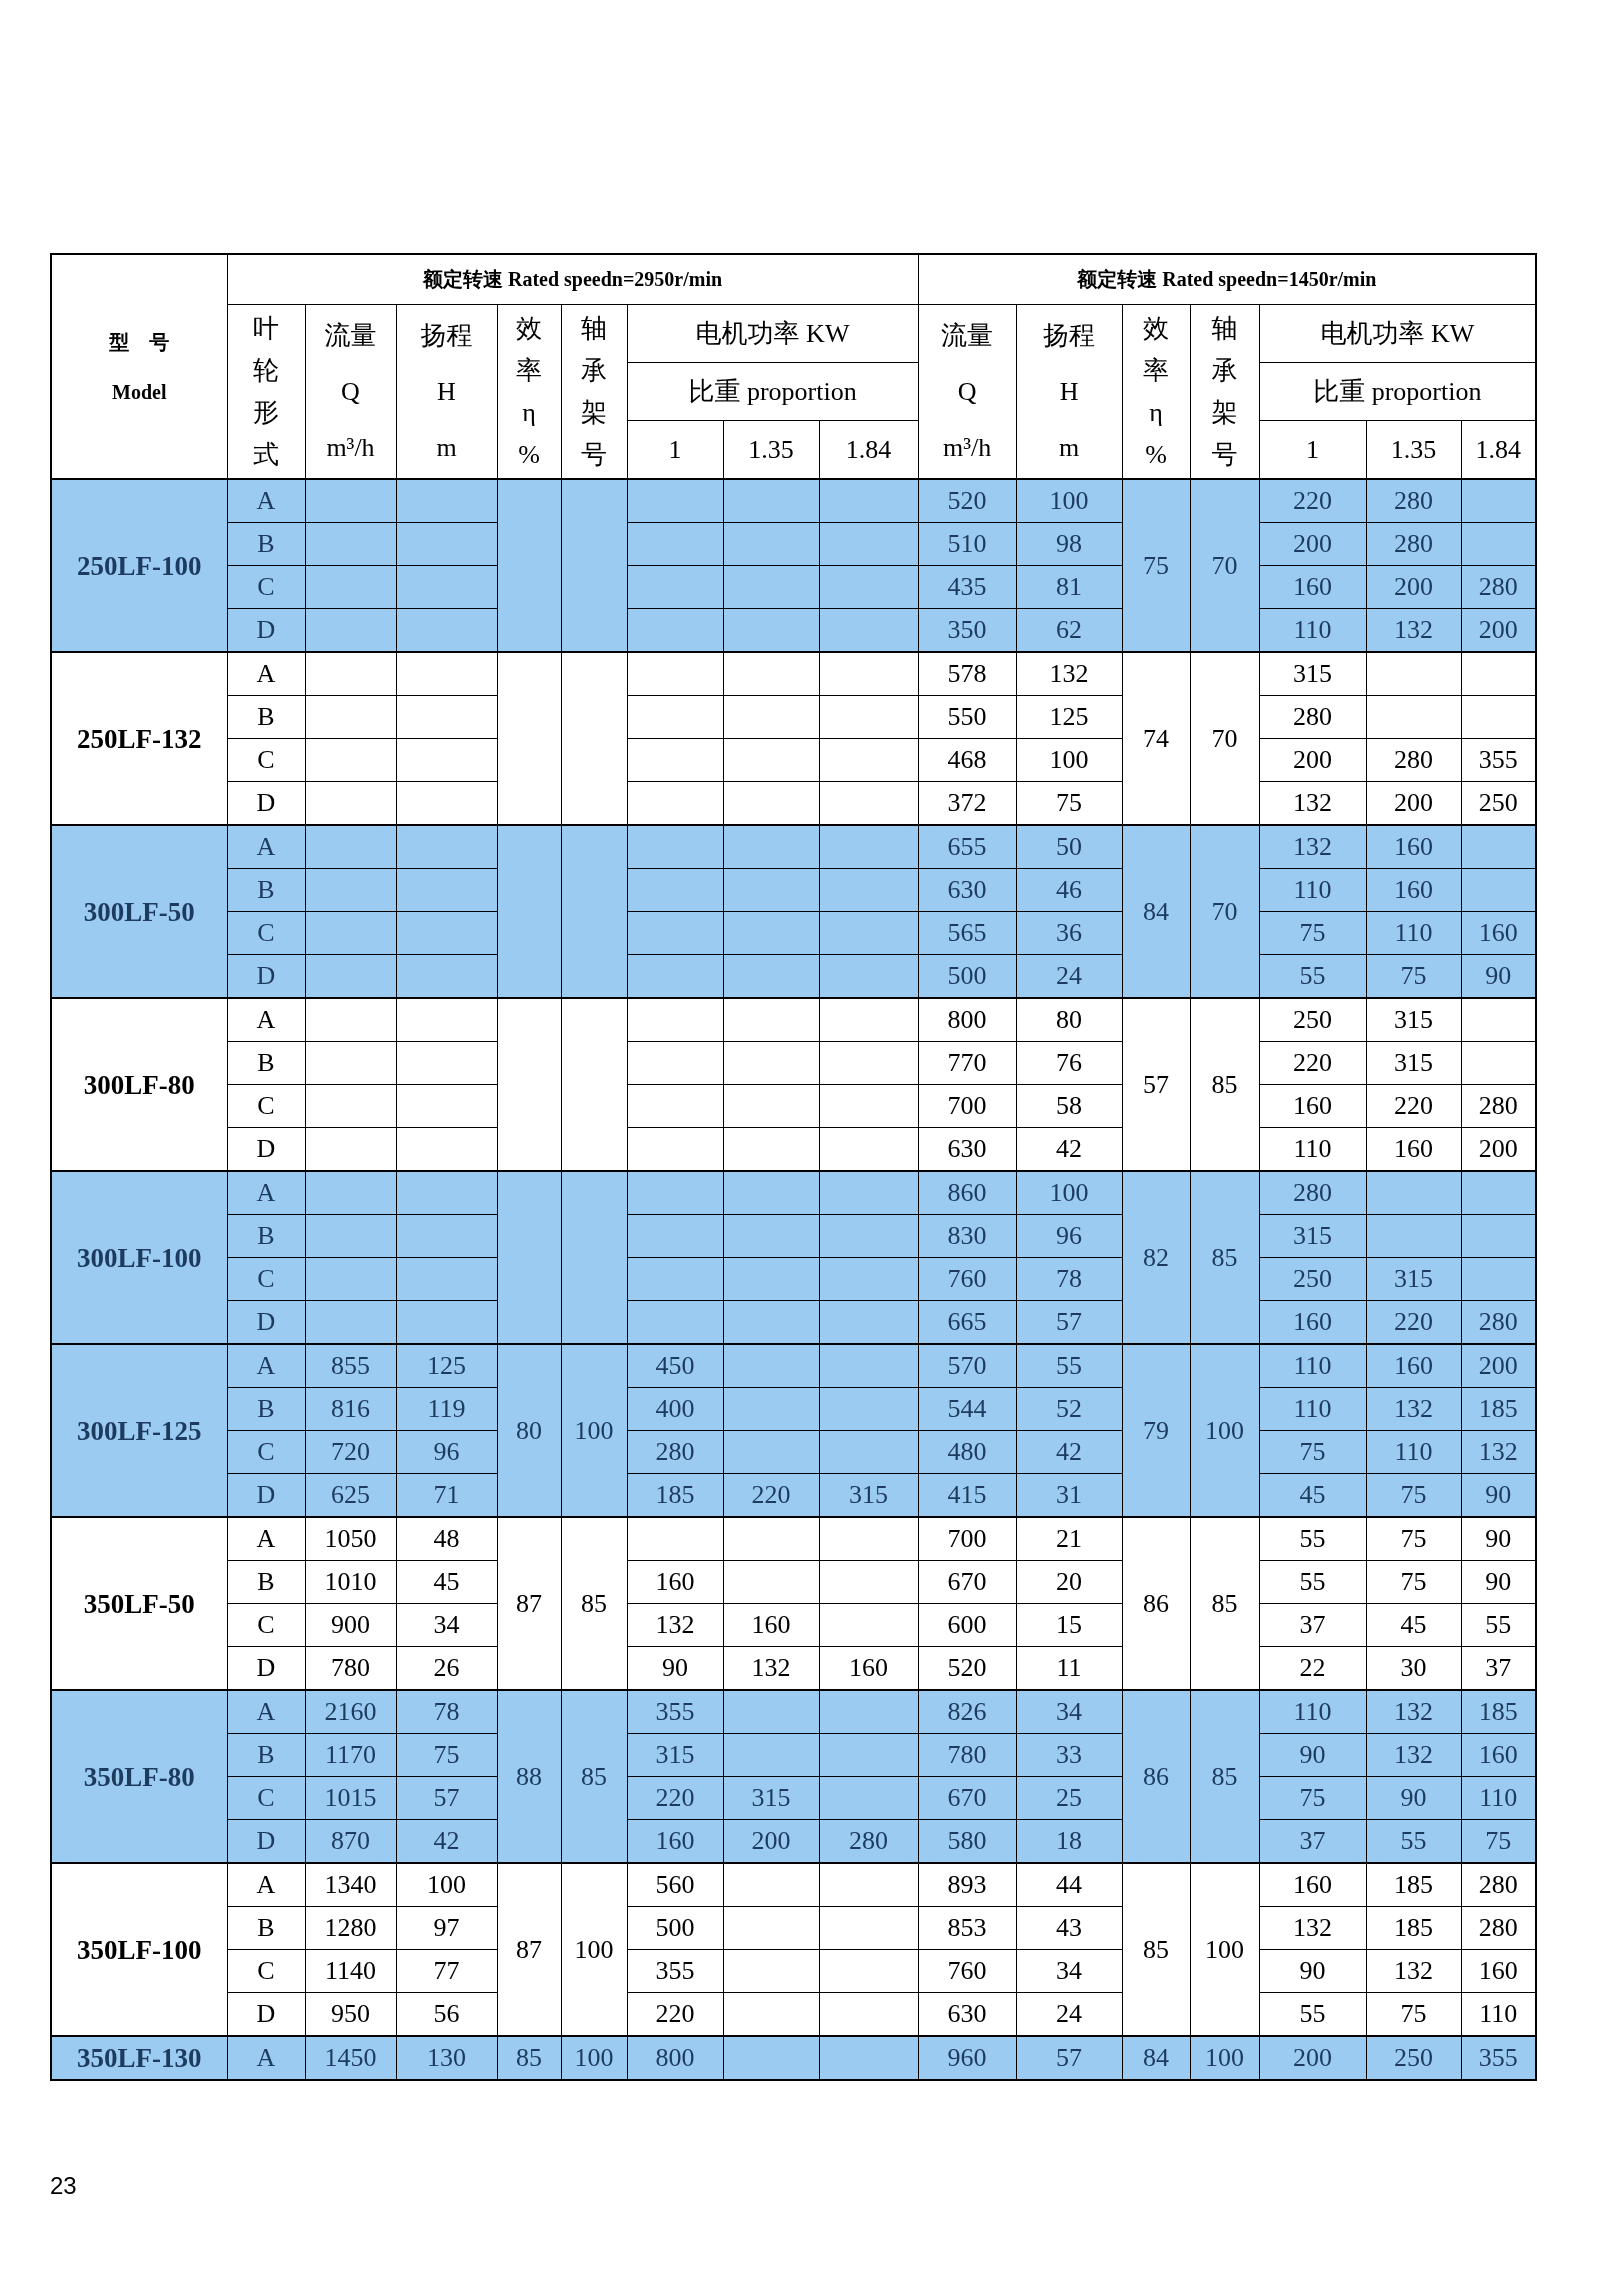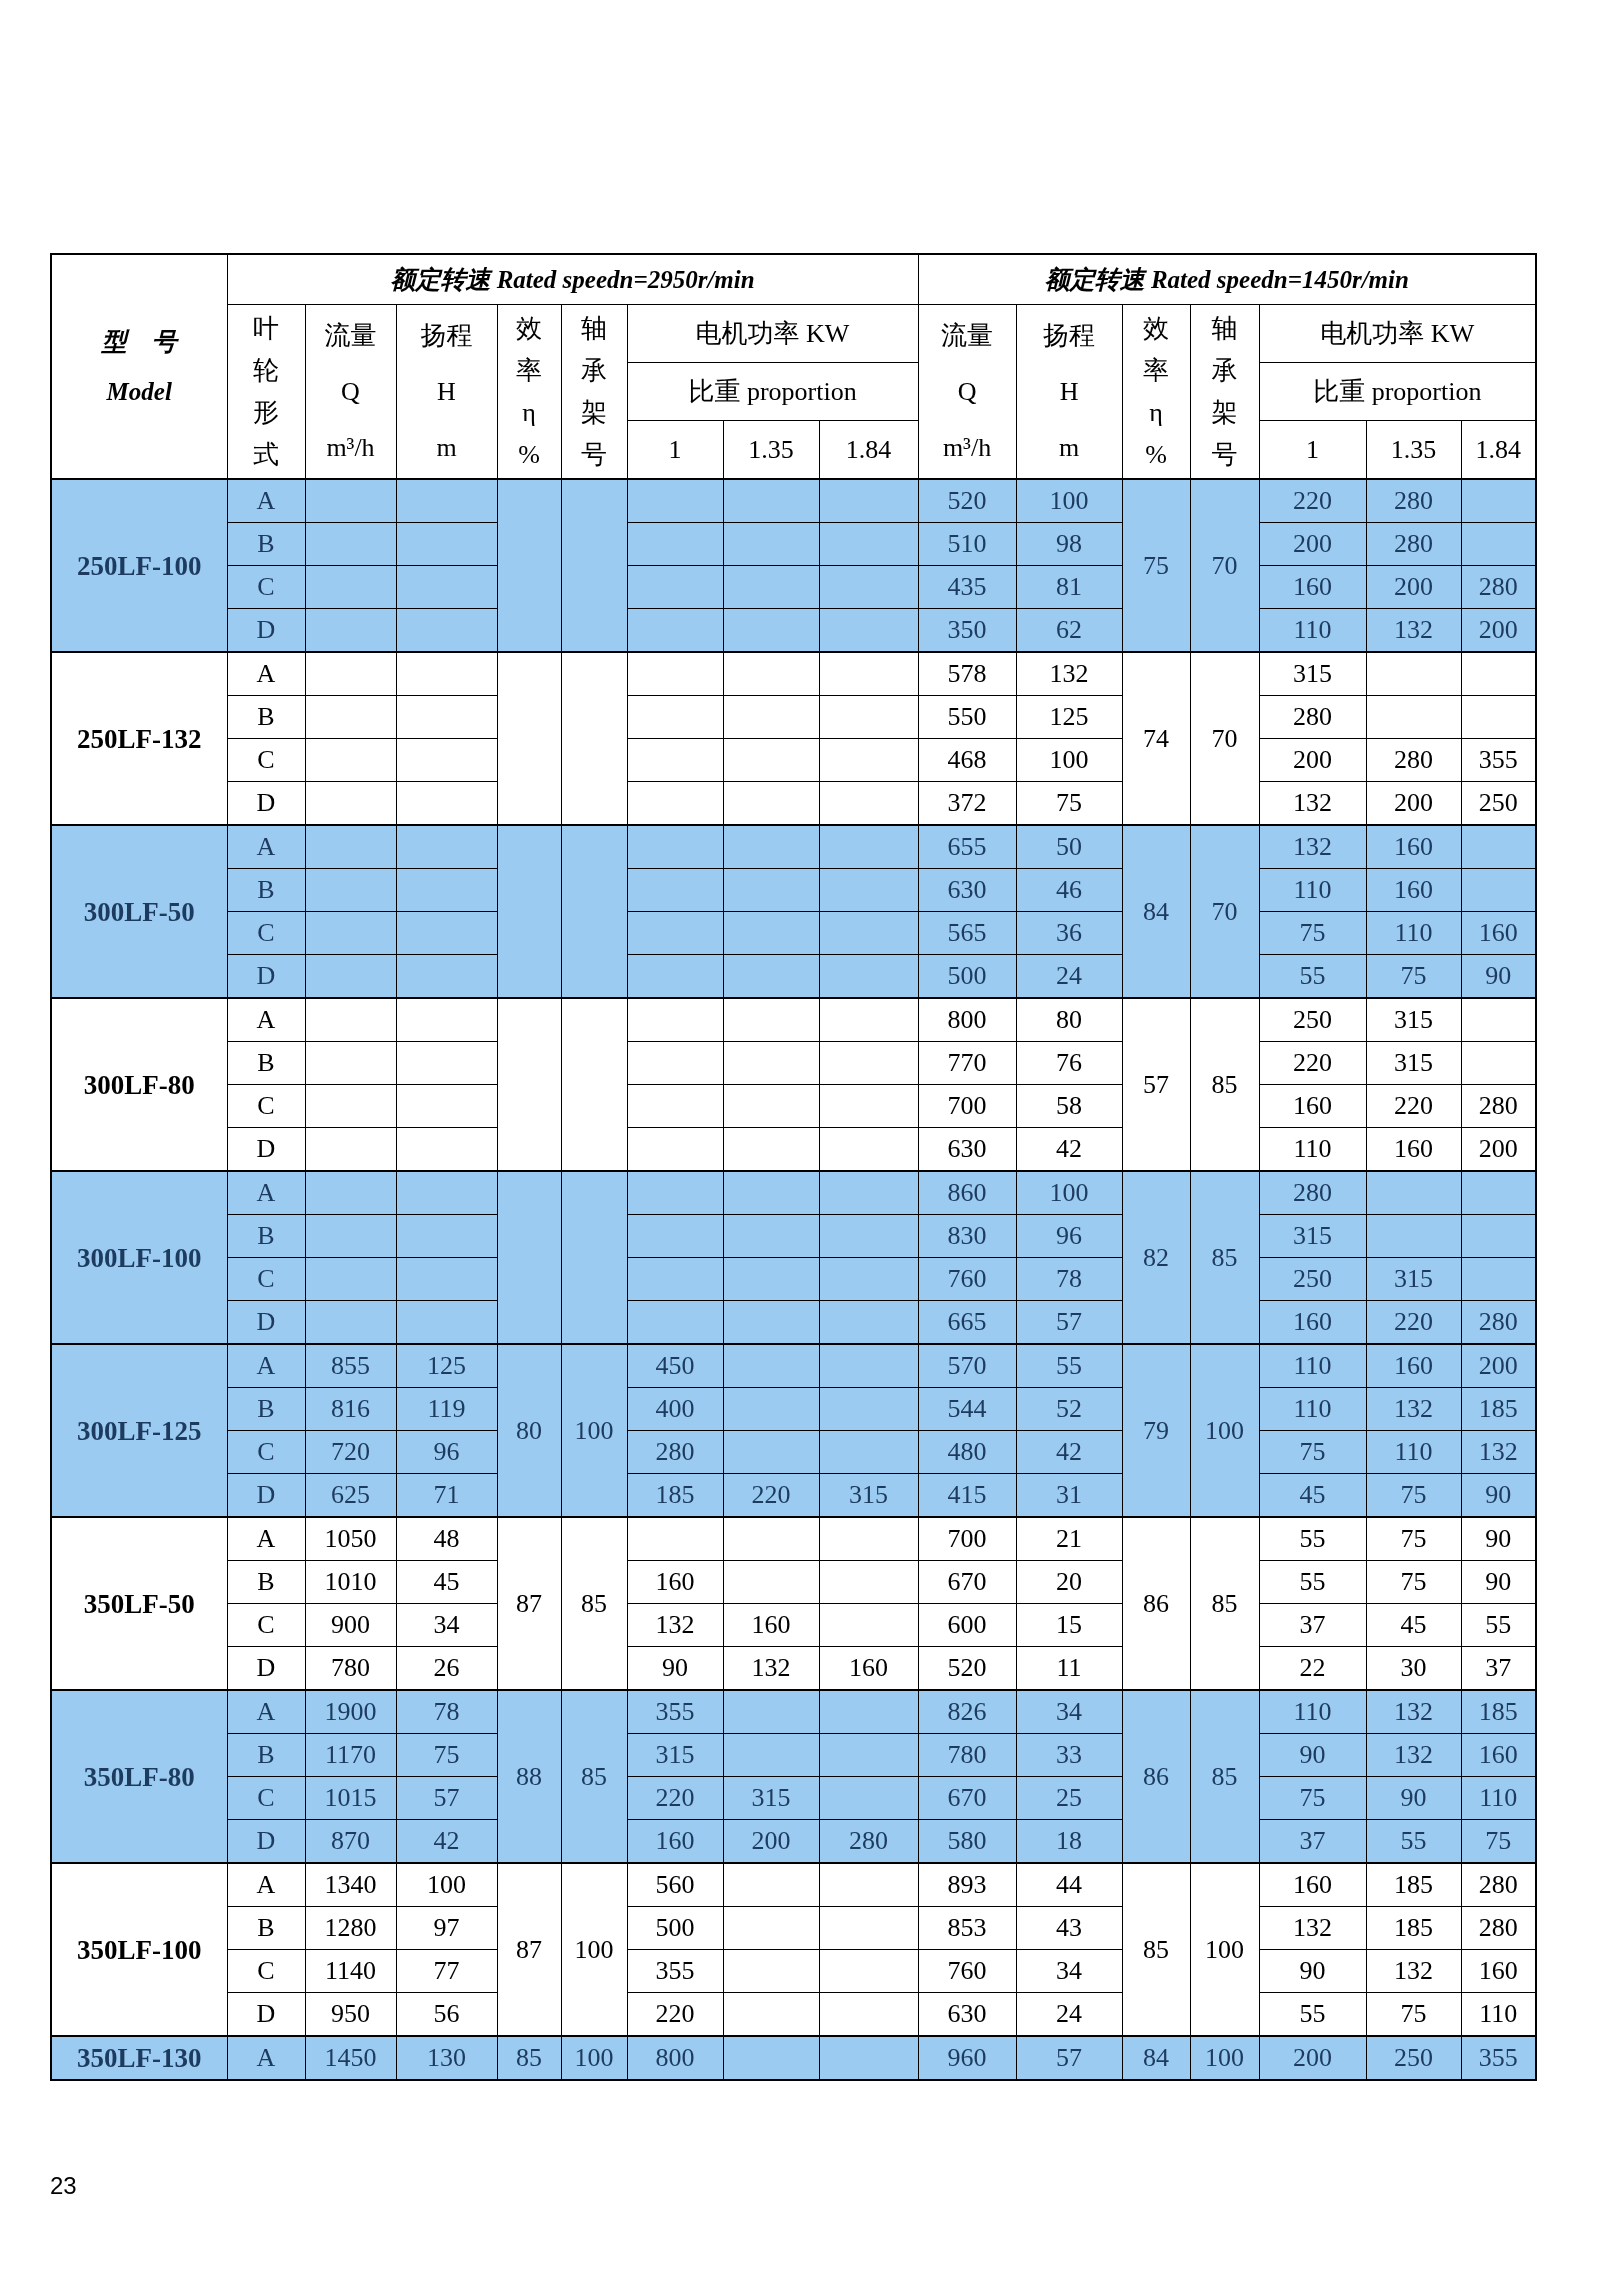--- a/index.html
+++ b/index.html
@@ -10,21 +10,21 @@
   }
   table.spec{
     position:absolute;left:50px;top:253px;width:1483px;
     border-collapse:collapse;table-layout:fixed;
     border:2.7px solid #000;
   }
   table.spec th,table.spec td{
     border:1.3px solid #000;text-align:center;vertical-align:middle;
     padding:0;font-weight:normal;overflow:hidden;
   }
-  thead tr.group-row th{height:49px;font-size:25px;font-weight:bold;font-style:italic;}
+  thead tr.group-row th{height:49px;font-size:20px;font-weight:bold;}
   thead th{font-size:26px;}
   thead tr.sub-row th{height:57px;}
   thead{border-bottom:2.2px solid #000;}
   .pre{white-space:pre-line;}
   .v4{line-height:42px;font-size:26px;}
   .v3{line-height:56px;font-size:26px;}
   .model-head{font-size:27px;line-height:50px;}
   tbody td{height:42px;font-size:26px;line-height:42px;}
   tbody td.model-cell{font-size:27px;font-weight:bold;}
   tr.hl td{background:#9CCBF1;color:#1d3a5f;}
@@ -510,21 +510,21 @@
           <td>160</td>
           <td>520</td>
           <td>11</td>
           <td>22</td>
           <td>30</td>
           <td>37</td>
         </tr>
         <tr class="hl band-top">
           <td rowspan="4" class="model-cell">350LF-80</td>
           <td>A</td>
-          <td>1900</td>
+          <td>2160</td>
           <td>78</td>
           <td rowspan="4">88</td>
           <td rowspan="4">85</td>
           <td>355</td>
           <td></td>
           <td></td>
           <td>826</td>
           <td>34</td>
           <td rowspan="4">86</td>
           <td rowspan="4">85</td>

